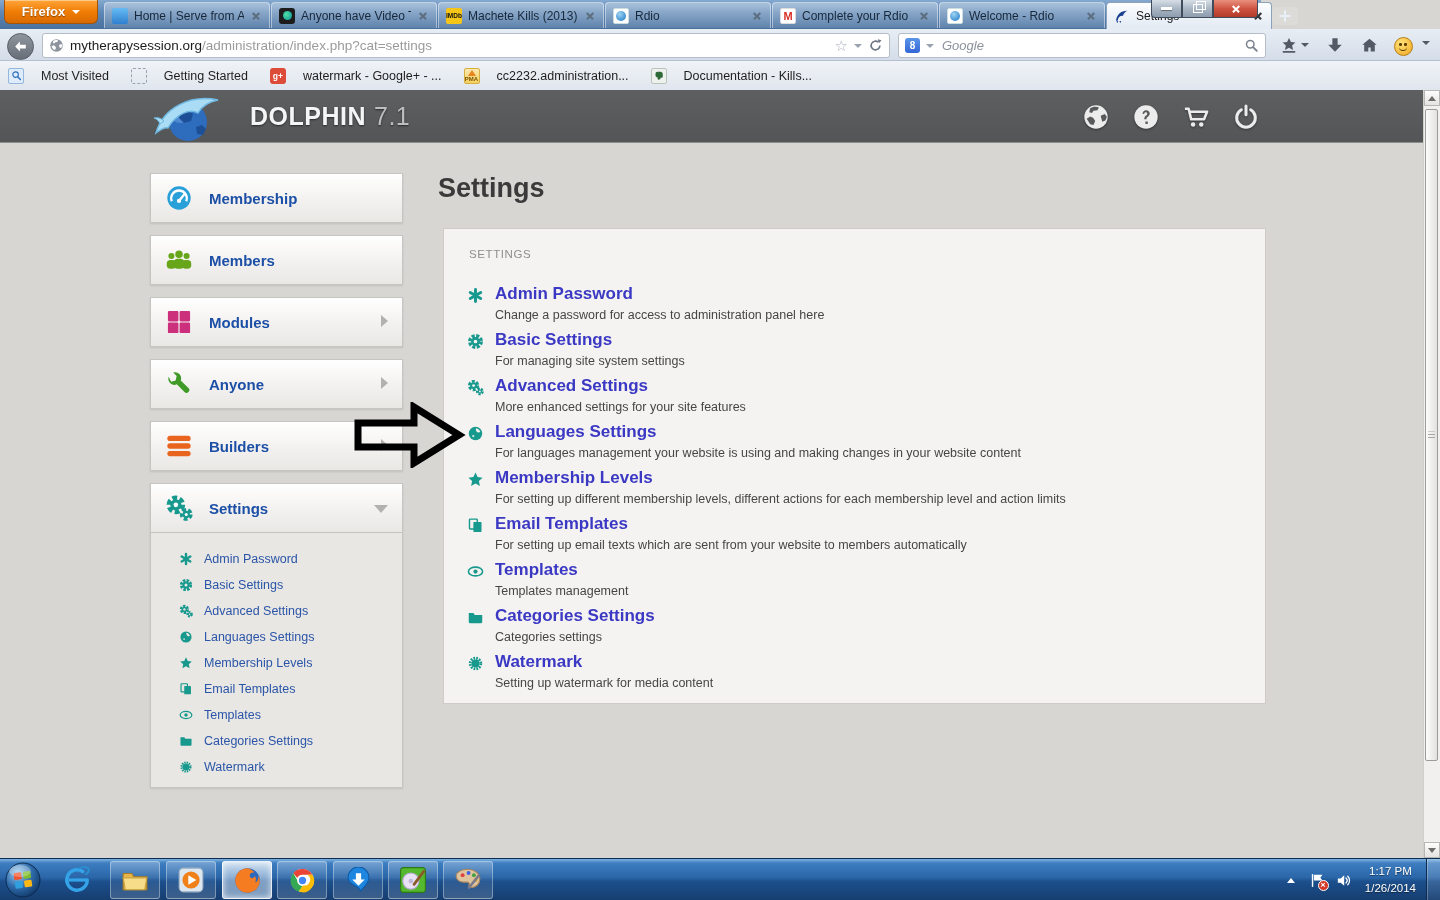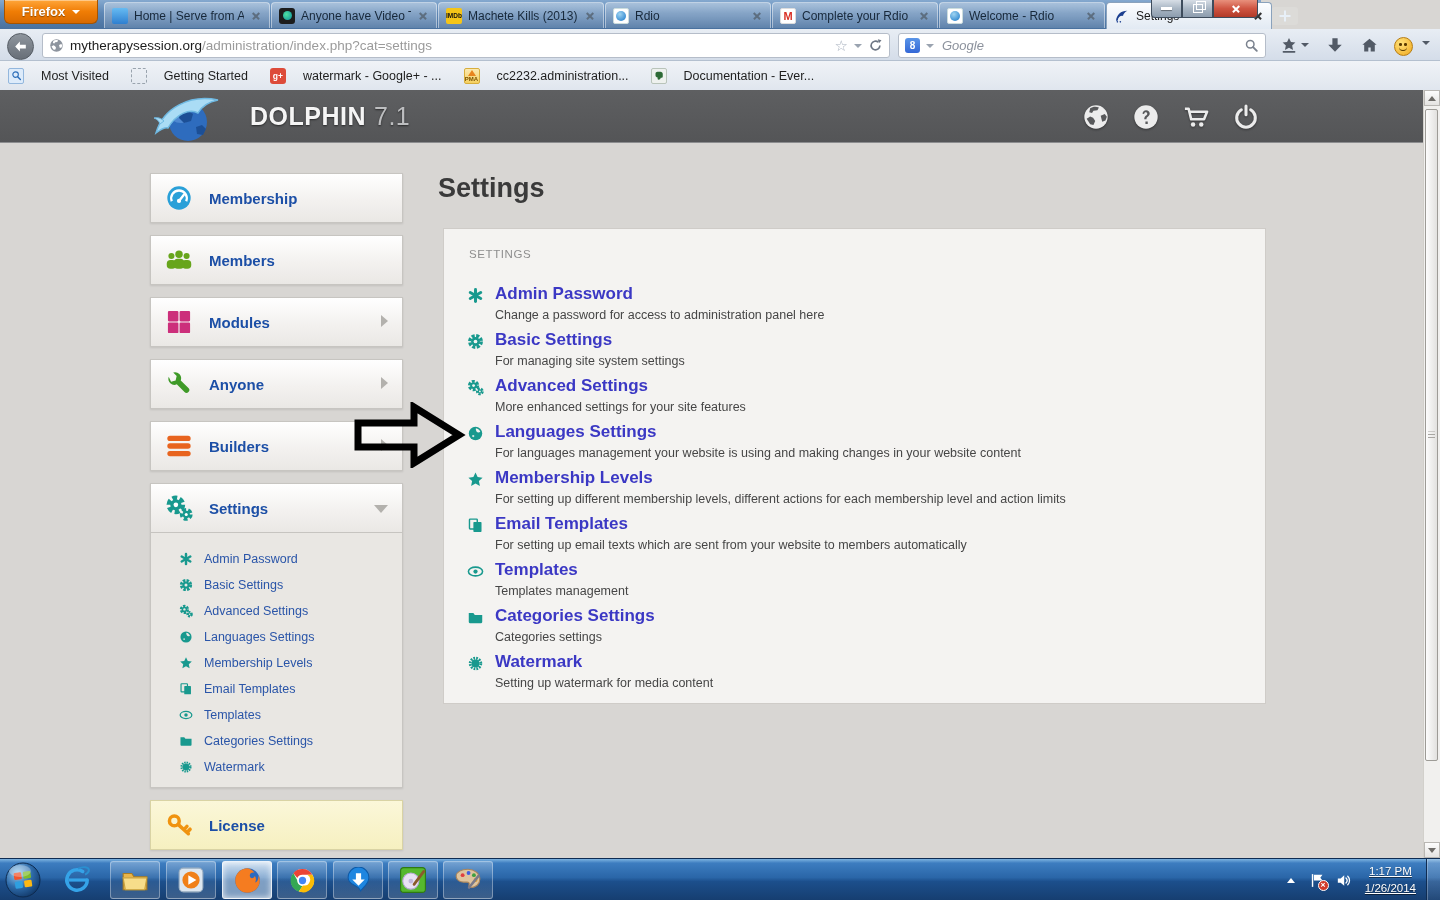--- a/index.html
+++ b/index.html
@@ -124,21 +124,21 @@
     display:flex;align-items:center;justify-content:center;}
   .app-btn.plain{border:none;background:none;}
   .app-btn.active{background:linear-gradient(rgba(255,255,255,.75),rgba(225,238,250,.5) 48%,rgba(198,220,242,.6));
     border-color:rgba(255,255,255,.8);box-shadow:inset 0 0 6px rgba(255,255,255,.8);}
   .tray{position:absolute;right:0;top:0;height:42px;display:flex;align-items:center;}
   .tray-caret{color:#fff;width:0;height:0;border-left:4px solid transparent;border-right:4px solid transparent;border-bottom:5px solid #fff;margin-right:14px;}
   .tray-ic{width:17px;height:17px;color:#fff;margin-right:9px;position:relative;}
   .flag-badge{position:absolute;right:-3px;bottom:-2px;width:9px;height:9px;border-radius:50%;background:#d23b2a;border:1px solid #fff;color:#fff;}
   .flag-badge::before,.flag-badge::after{content:'';position:absolute;left:50%;top:50%;width:5px;height:1.2px;background:#fff;}
   .flag-badge::before{transform:translate(-50%,-50%) rotate(45deg);} .flag-badge::after{transform:translate(-50%,-50%) rotate(-45deg);}
-  .clock{color:#fff;font-size:11.5px;line-height:1.45;text-align:center;margin:0 10px 0 4px;text-shadow:0 1px 1px rgba(0,0,0,.5);text-decoration:underline;}
+  .clock{color:#fff;font-size:11.5px;line-height:1.45;text-align:center;margin:0 10px 0 4px;text-shadow:0 1px 1px rgba(0,0,0,.5);}
   .show-desktop{width:13px;height:42px;border-left:1px solid #0e2c52;background:linear-gradient(rgba(255,255,255,.22),rgba(255,255,255,.05));box-shadow:inset 1px 0 0 rgba(255,255,255,.25);}
   .hidden-defs{position:absolute;width:0;height:0;overflow:hidden;}
 </style>
 </head>
 <body>
 
 <div class="screen">
 
   <svg class="hidden-defs" xmlns="http://www.w3.org/2000/svg">
     <defs>
@@ -424,21 +424,21 @@
           <span>PMA</span>
         </span>
       <span>cc2232.administration...</span>
     </div>
     <div class="bm">
       <span class="bm-ic bm-en">
           <svg width="12" height="12">
             <use href="#i-elephant"></use>
           </svg>
         </span>
-      <span>Documentation - Ever...</span>
+      <span>Documentation - Kills...</span>
     </div>
   </div>
 
   <div class="admin-header"></div>
   <svg class="logo" width="96" height="51" viewBox="0 0 96 51">
     <circle cx="38" cy="31" r="19" fill="#2e6cbe"></circle>
     <ellipse cx="31" cy="24" rx="11" ry="8" fill="#6aa0e0" opacity=".55"></ellipse>
     <path d="M30 22l7-3 6 4-2 7-7 2-5-5z" fill="#1c4f96"></path>
     <path d="M46 36l6-2 4 4-3 6-6-1z" fill="#1c4f96"></path>
     <path d="M6 42C13 17 40 3 68 9c-10 2-16 6-20 13-8-5-22 1-30 15-3-1-8 2-12 5z" fill="#aadcf5" stroke="#6fb9e2" stroke-width="1.5"></path>
@@ -551,26 +551,20 @@
       <span>Categories Settings</span>
     </div>
     <div class="sm-item">
       <svg>
           <use href="#i-seal"></use>
         </svg>
       <span>Watermark</span>
     </div>
   </div>
 
-  <div class="nav-block license" style="top:800px;">
-    <svg class="nb-ic" style="color:#f0930f;">
-        <use href="#i-key"></use>
-      </svg>
-    <span class="nb-label">License</span>
-  </div>
 
   <div class="page-title">Settings</div>
   <div class="panel">
     <div class="panel-hd">SETTINGS</div>
 
     <div class="mitem" style="top:56px;">
       <svg>
           <use href="#i-asterisk"></use>
         </svg>
       <div>

